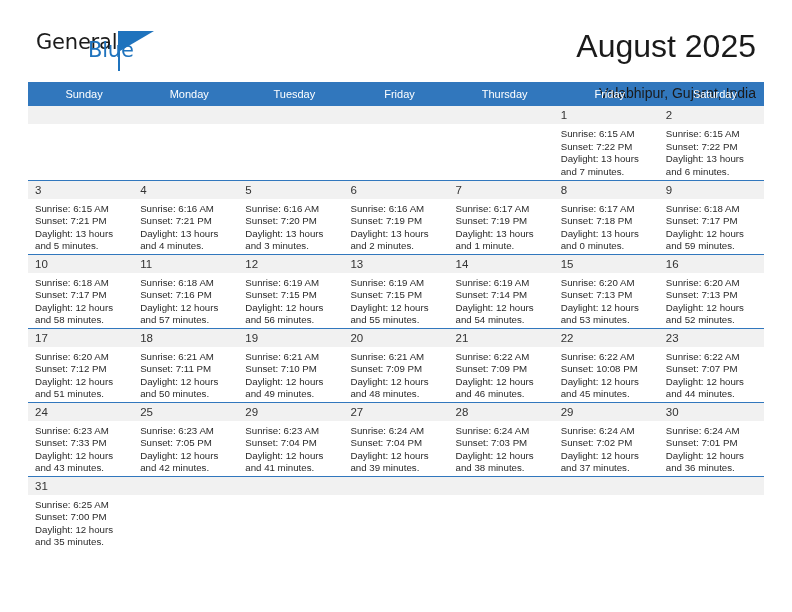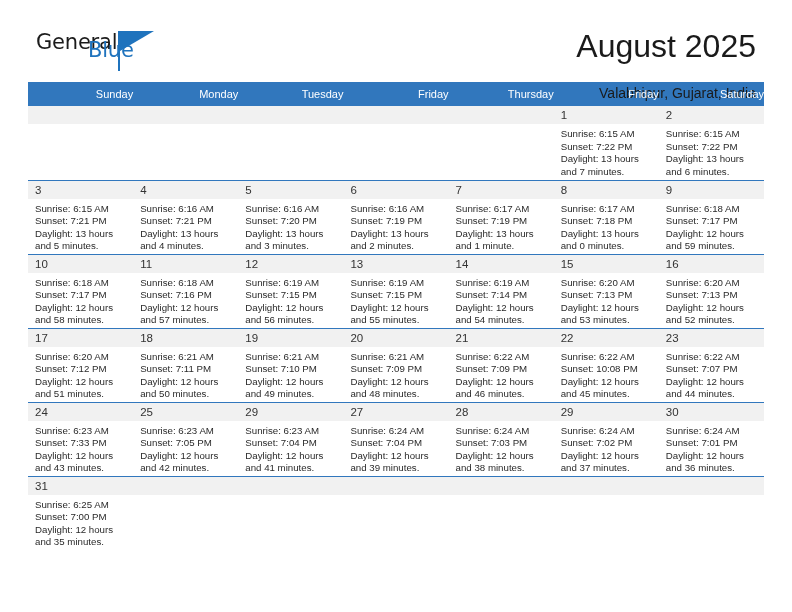--- a/index.html
+++ b/index.html
@@ -98,21 +98,21 @@
   table.cal {
     width: 736px;
     border-collapse: collapse;
     table-layout: fixed;
   }
   table.cal th {
     background: #3177bd;
     color: #ffffff;
     font-size: 11px;
     font-weight: normal;
-    text-align: right;
+    text-align: center;
     padding: 6px 0 6px 7px;
     height: 22px;
     border: none;
   }
   table.cal td {
     vertical-align: top;
     padding: 0;
     border: none;
     border-top: 1px solid #3177bd;
     height: 74px;

